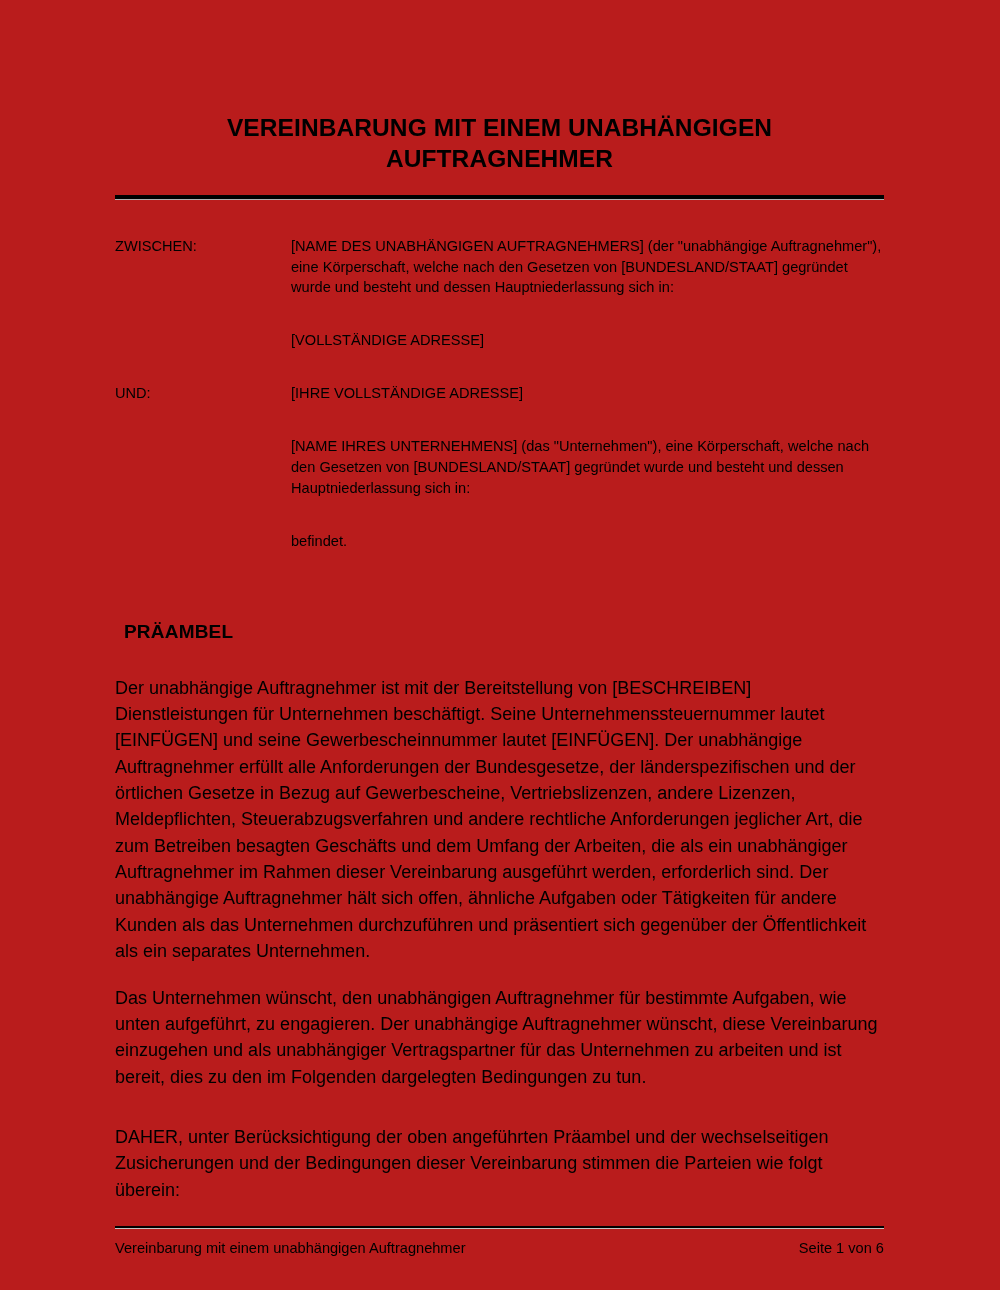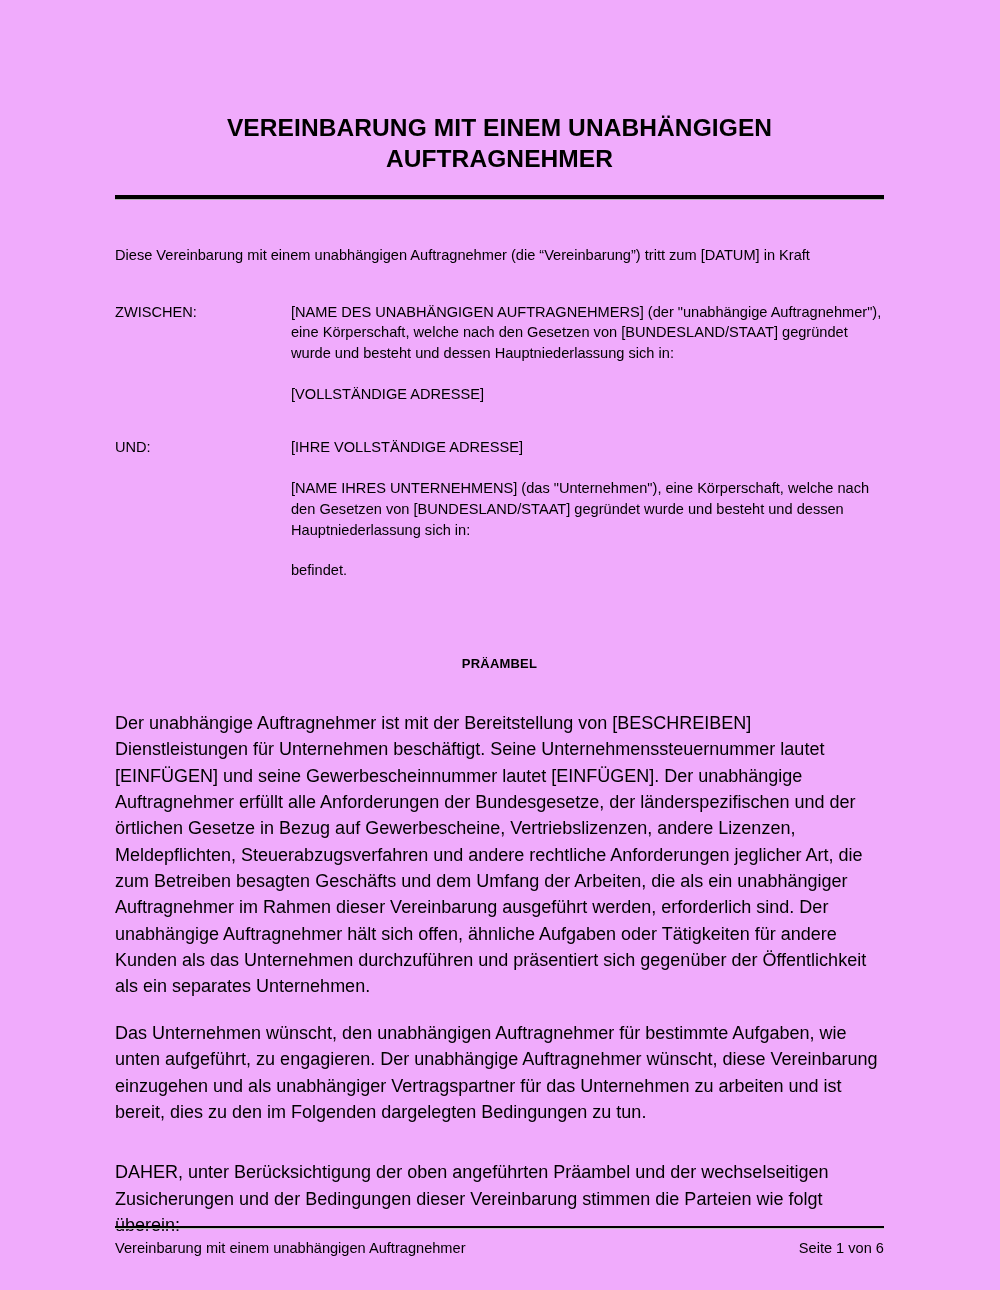--- a/index.html
+++ b/index.html
@@ -7,21 +7,21 @@
     margin: 0;
     padding: 0;
     background: #ffffff;
   }
 
   .page {
     position: relative;
     width: 1000px;
     height: 1290px;
     margin: 0 auto;
-    background: #f0abfc;
+    background: #b91c1c;
     font-family: "Liberation Sans", sans-serif;
     color: #000000;
     box-sizing: border-box;
     overflow: hidden;
   }
 
   .content {
     position: absolute;
     left: 115px;
     top: 0;
@@ -73,35 +73,34 @@
   .party-body {
     flex: 1 1 auto;
     font-size: 14.6px;
     line-height: 1.43;
   }
 
   .party-body p {
     margin: 0;
   }
   .party-body p + p {
-    margin-top: 20px;
+    margin-top: 32px;
   }
 
   .party-body strong {
     font-weight: normal;
   }
 
   .section-heading {
-    margin: 16px;
+    margin: 9px;
     padding-top: 58px;
-    font-size: 13px;
+    font-size: 19px;
     font-weight: bold;
     line-height: 1.43;
     letter-spacing: 0.2px;
-    text-align: center;
   }
 
   .body-para {
     margin: 0;
     padding-top: 20px;
     font-size: 18px;
     line-height: 1.465;
     text-align: left;
   }
 
@@ -136,21 +135,20 @@
 <body>
 
 <div class="page">
 
   <div class="content">
 
     <h1 class="doc-title">VEREINBARUNG MIT EINEM UNABHÄNGIGEN AUFTRAGNEHMER</h1>
 
     <div class="title-rule"></div>
 
-    <p class="intro">Diese Vereinbarung mit einem unabhängigen Auftragnehmer (die “Vereinbarung”) tritt zum [DATUM] in Kraft</p>
 
     <div class="party-block">
       <div class="party-label">ZWISCHEN:</div>
       <div class="party-body">
         <p><strong>[NAME DES UNABHÄNGIGEN AUFTRAGNEHMERS]</strong><span> (der "unabhängige Auftragnehmer"), eine Körperschaft, welche nach den Gesetzen von [BUNDESLAND/STAAT] gegründet wurde und besteht und dessen Hauptniederlassung sich in:</span></p>
         <p>[VOLLSTÄNDIGE ADRESSE]</p>
       </div>
     </div>
 
     <div class="party-block second">

